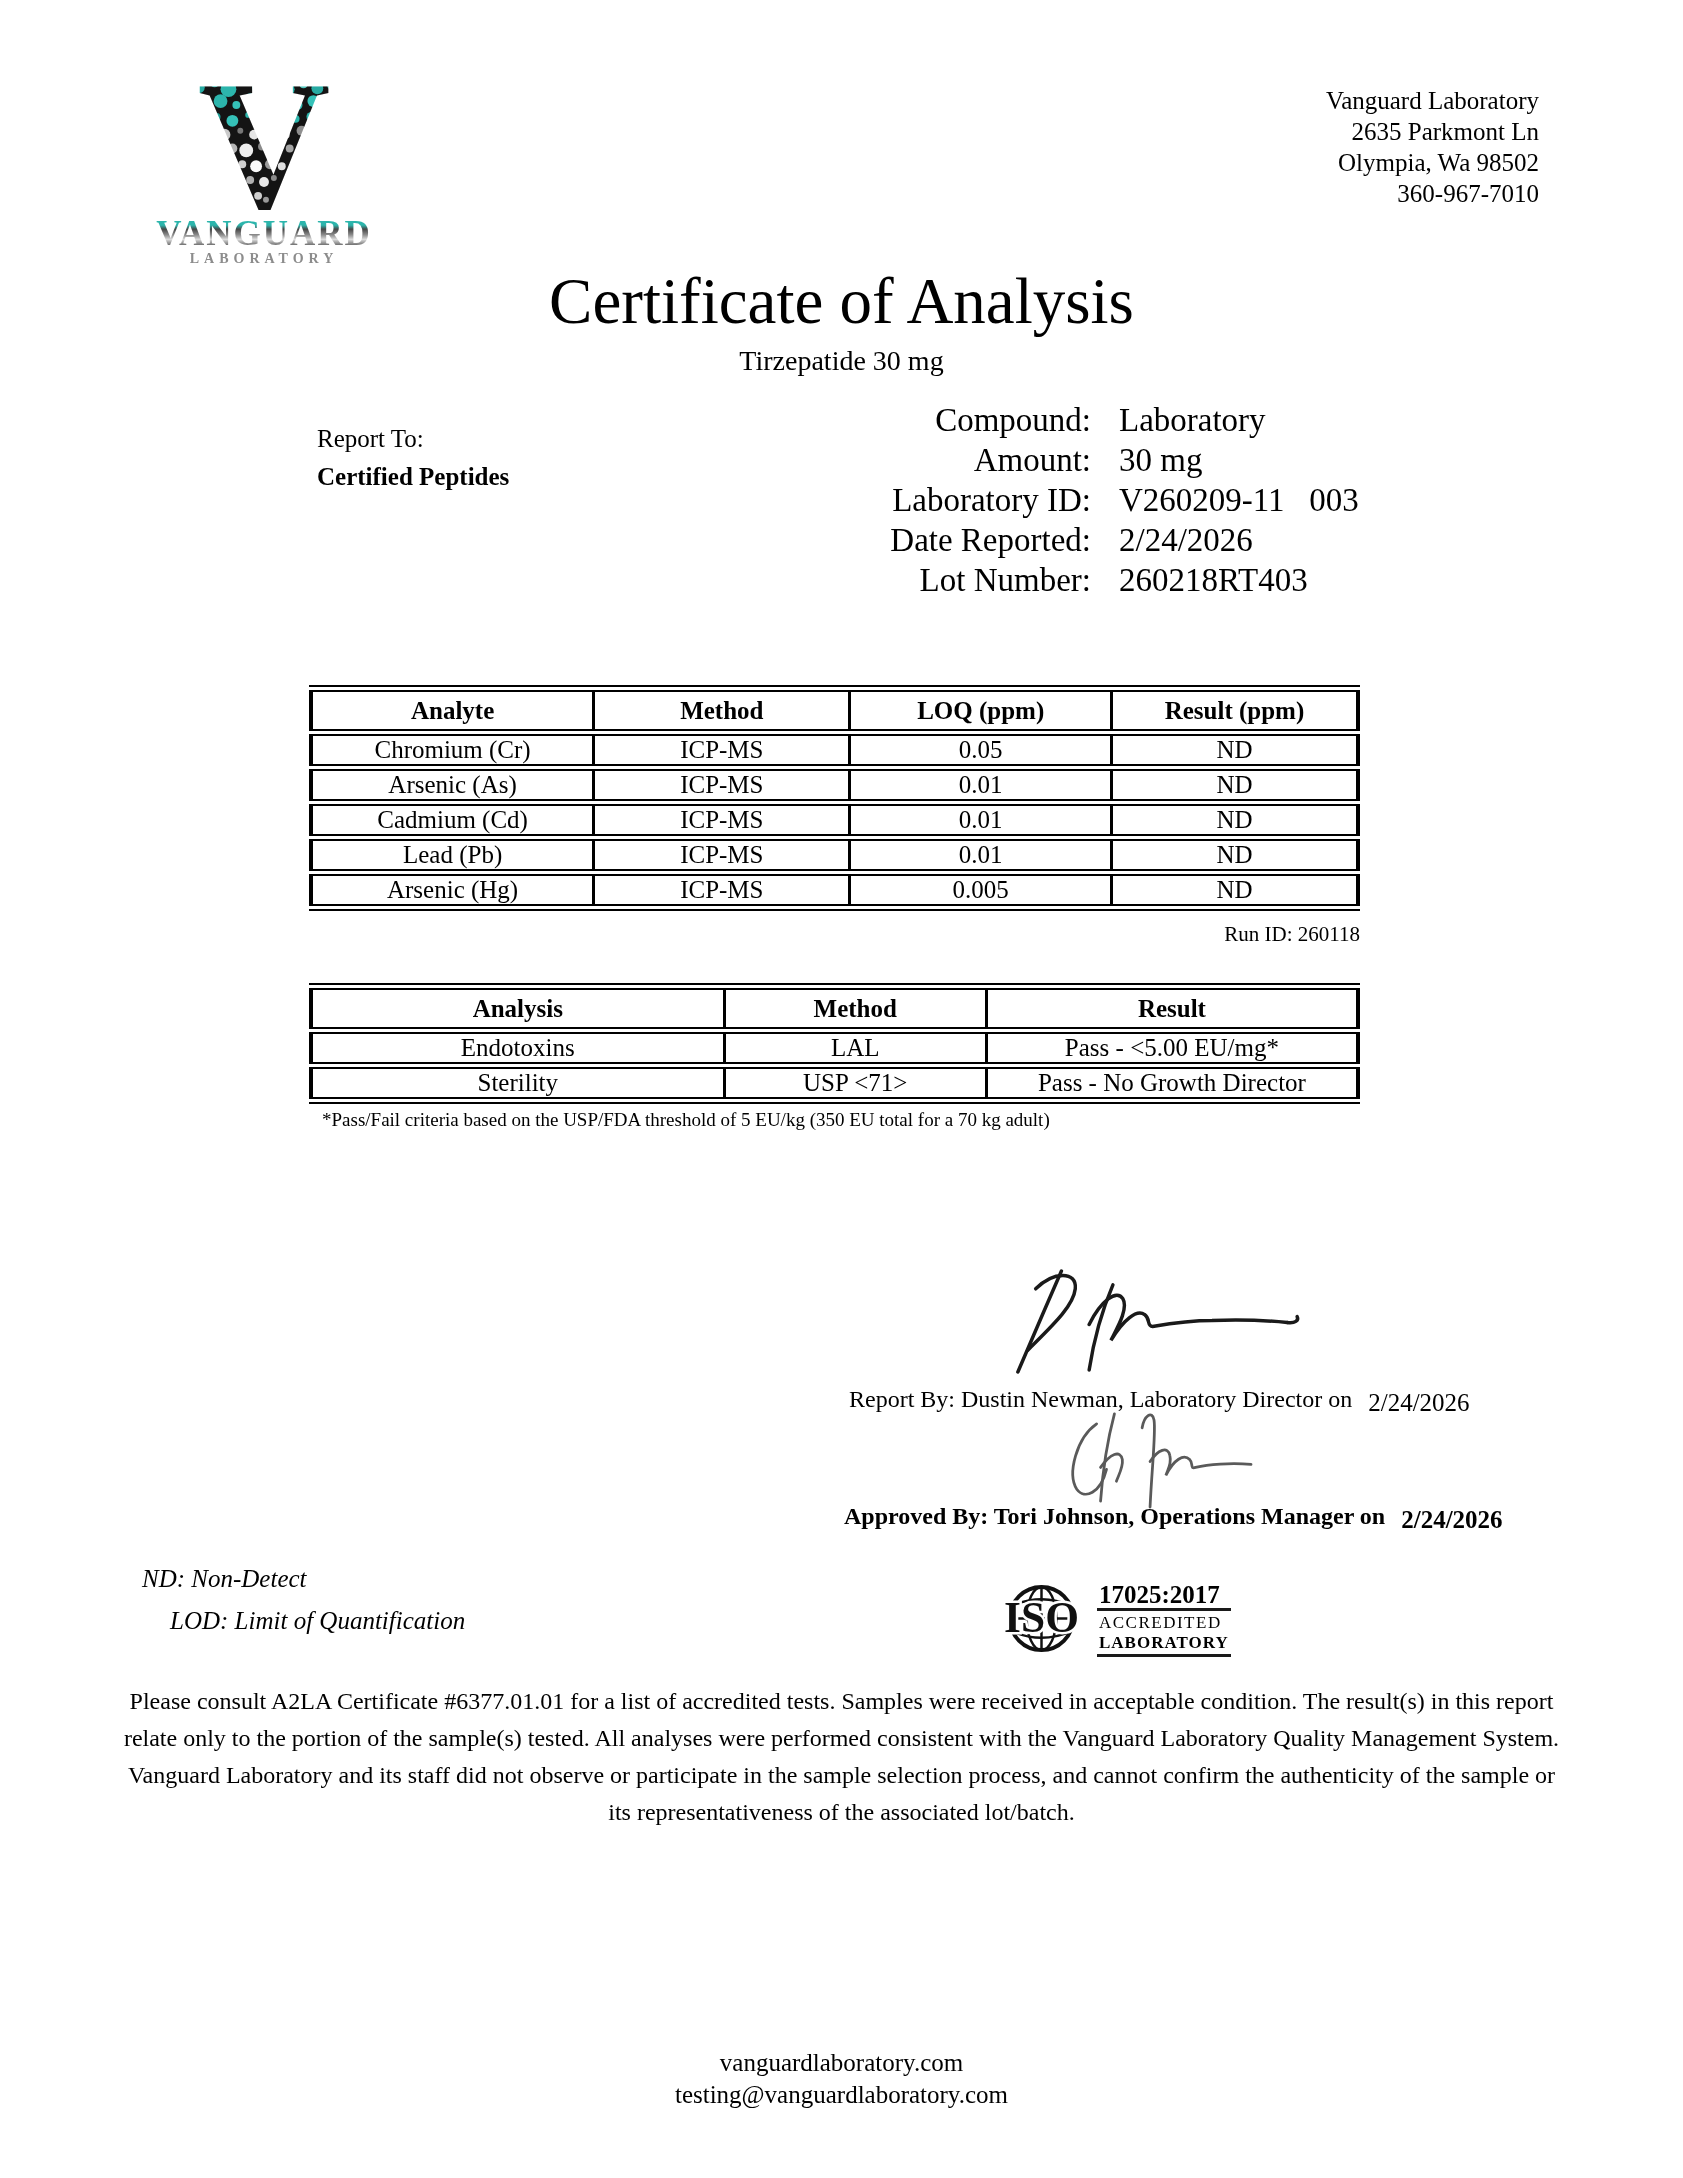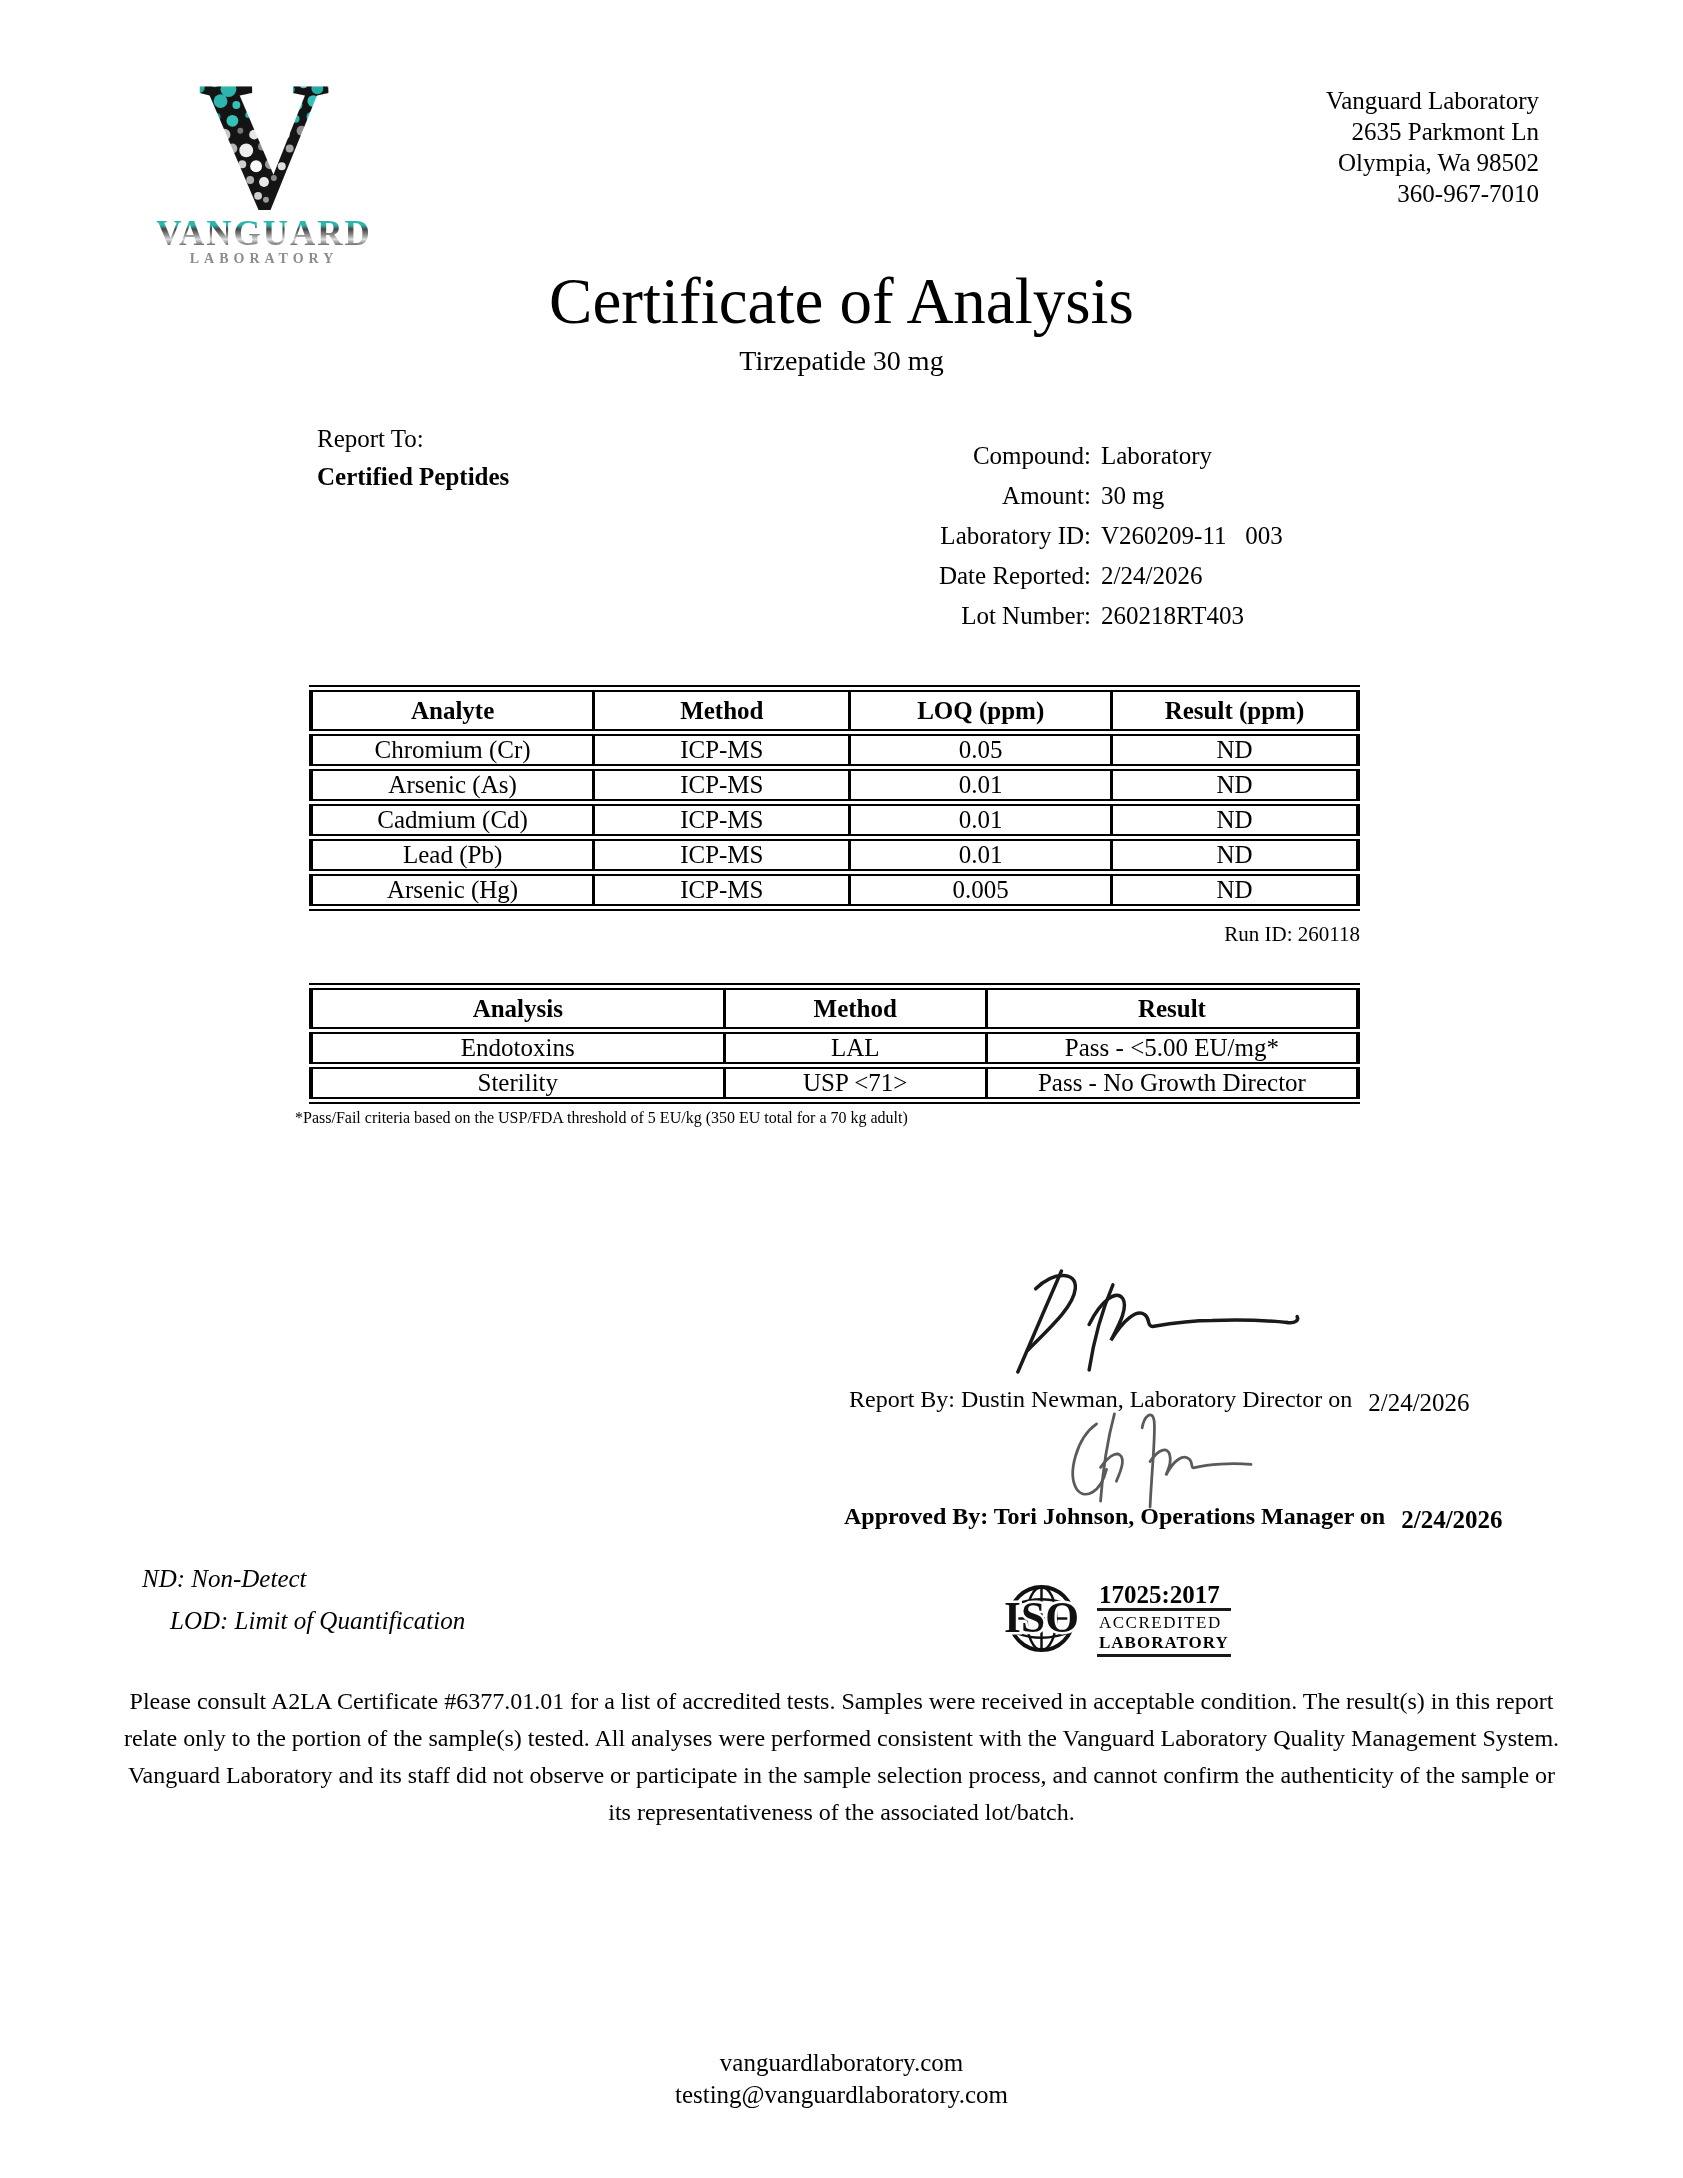--- a/index.html
+++ b/index.html
@@ -26,22 +26,22 @@
   
   .lab-address{right:144px;top:85px;text-align:right;font-size:25px;line-height:31px;}
 
   
   .doc-title{left:0;right:0;top:265px;text-align:center;font-size:65px;line-height:73px;}
   .doc-subtitle{left:0;right:0;top:345px;text-align:center;font-size:28px;}
 
   
   .report-to{left:317px;top:420px;font-size:25px;line-height:38px;}
   .report-to .client{font-weight:bold;}
-  .info-grid{left:653px;top:436px;display:grid;grid-template-columns:438px auto;column-gap:10px;
-             font-size:25px;line-height:40px;}
+  .info-grid{left:653px;top:400px;display:grid;grid-template-columns:438px auto;column-gap:28px;
+             font-size:33px;line-height:40px;}
   .info-label{text-align:right;}
   .info-value{text-align:left;white-space:pre;}
 
   
   table.coa{border-collapse:collapse;table-layout:fixed;position:absolute;
             left:309px;width:1051px;font-size:25px;background:#fff;}
   table.coa th,table.coa td{
     border-left:3px solid #000;border-right:3px solid #000;
     border-top:7px double #000;border-bottom:7px double #000;
     text-align:center;padding:0;overflow:hidden;white-space:nowrap;
@@ -53,21 +53,21 @@
   .metals th:nth-child(1),.metals td:nth-child(1){width:27%;}
   .metals th:nth-child(2),.metals td:nth-child(2){width:24.5%;}
   .metals th:nth-child(3),.metals td:nth-child(3){width:25%;}
   .metals th:nth-child(4),.metals td:nth-child(4){width:23.5%;}
   table.bio{top:983px;}
   .bio th:nth-child(1),.bio td:nth-child(1){width:39.5%;}
   .bio th:nth-child(2),.bio td:nth-child(2){width:25%;}
   .bio th:nth-child(3),.bio td:nth-child(3){width:35.5%;}
   .bio td{height:30px;}
   .run-id{left:309px;width:1051px;top:922px;text-align:right;font-size:21px;}
-  .footnote{left:295px;top:1109px;font-size:16px;}
+  .footnote{left:322px;top:1109px;font-size:19px;}
 
   
   .sig1{left:1002px;top:1263px;}
   .sig2{left:1057px;top:1410px;}
   .sig-line{font-size:24px;white-space:nowrap;display:flex;align-items:flex-start;}
   .report-by-line{left:849px;top:1386px;}
   .approved-by-line{left:844px;top:1503px;font-weight:bold;}
   .sig-date{margin-left:16px;margin-top:3px;font-size:25px;}
 
   

